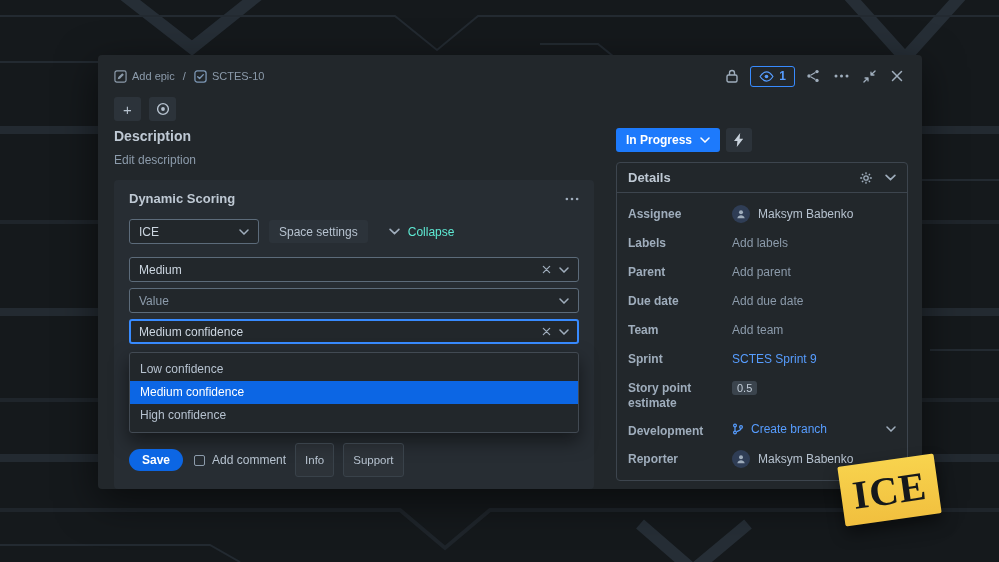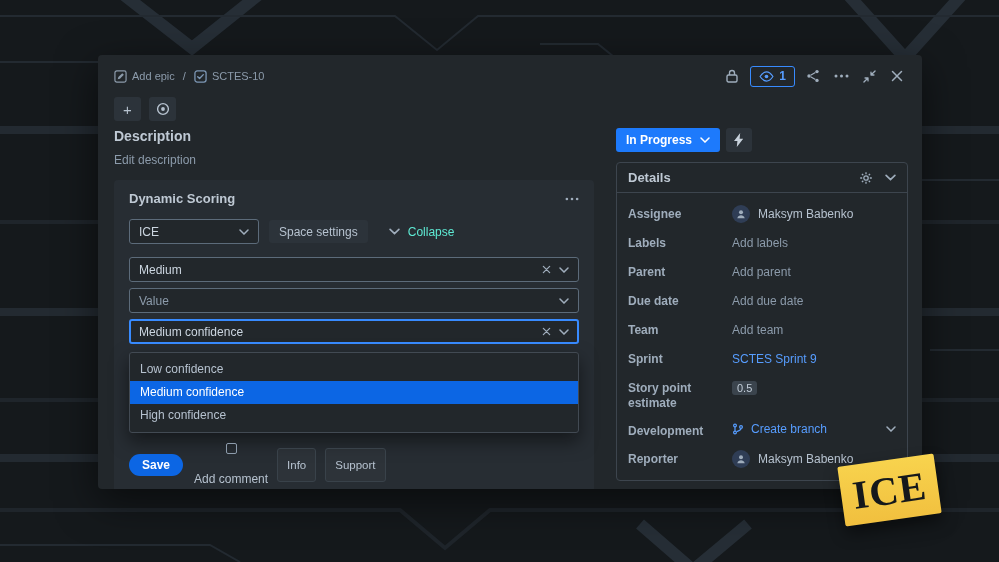--- a/index.html
+++ b/index.html
@@ -57,21 +57,21 @@
 
   .menu {
     background:#22272b; border:1px solid #424a53; border-radius:3px;
     margin:8px 0 10px; padding:5px 0; box-shadow:0 8px 18px rgba(3,4,4,.5);
   }
   .menu-item { font-size:12px; color:#b6c2cf; padding:4px 10px; line-height:15px; cursor:pointer; }
   .menu-item.selected { background:#0c66e4; color:#ffffff; }
 
   .scoring-footer { display:flex; align-items:center; gap:9px; }
   .save-btn { background:#0c66e4; color:#fff; border:none; border-radius:11px; height:22px; padding:0 13px; font-size:12px; font-weight:700; cursor:pointer; font-family:inherit; }
-  .cmt { display:flex; align-items:center; gap:18px; margin-left:2px; cursor:pointer;flex-direction:column; }
+  .cmt { display:flex; align-items:center; gap:7px; margin-left:2px; cursor:pointer; }
   .checkbox { width:11px; height:11px; border:1.6px solid #8c9bab; border-radius:2px; }
   .cmt-label { font-size:12px; color:#b6c2cf; }
   .ghost-btn { height:21px; padding:16px 9px; border:1px solid #39424a; background:rgba(255,255,255,.03); border-radius:3px; color:#b6c2cf; font-size:11.5px; display:flex; align-items:center; cursor:pointer; }
 
   
   .status-row { display:flex; gap:6px; margin:0 0 10px; }
   .status-btn { display:flex; align-items:center; gap:8px; background:#1d7afc; color:#fff; height:24px; padding:0 10px; border-radius:3px; font-size:12px; font-weight:700; cursor:pointer; }
   .bolt-btn { width:26px; height:24px; background:#2c333a; border-radius:3px; display:flex; align-items:center; justify-content:center; color:#c7d1db; cursor:pointer; }
 
   .details-card { border:1px solid #3d454e; border-radius:4px; }

